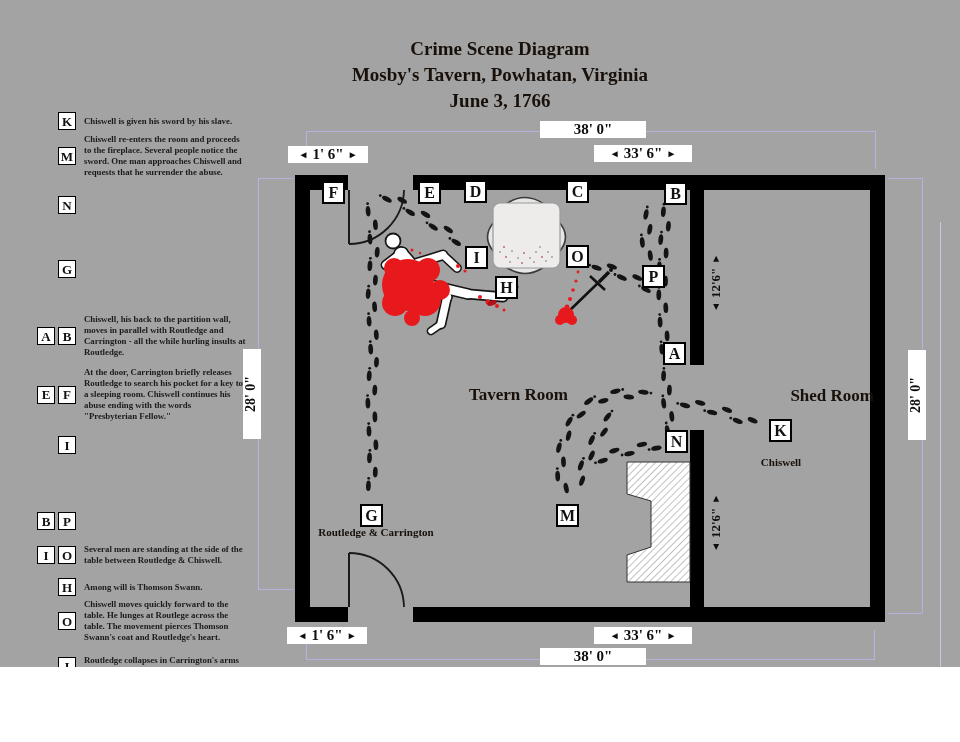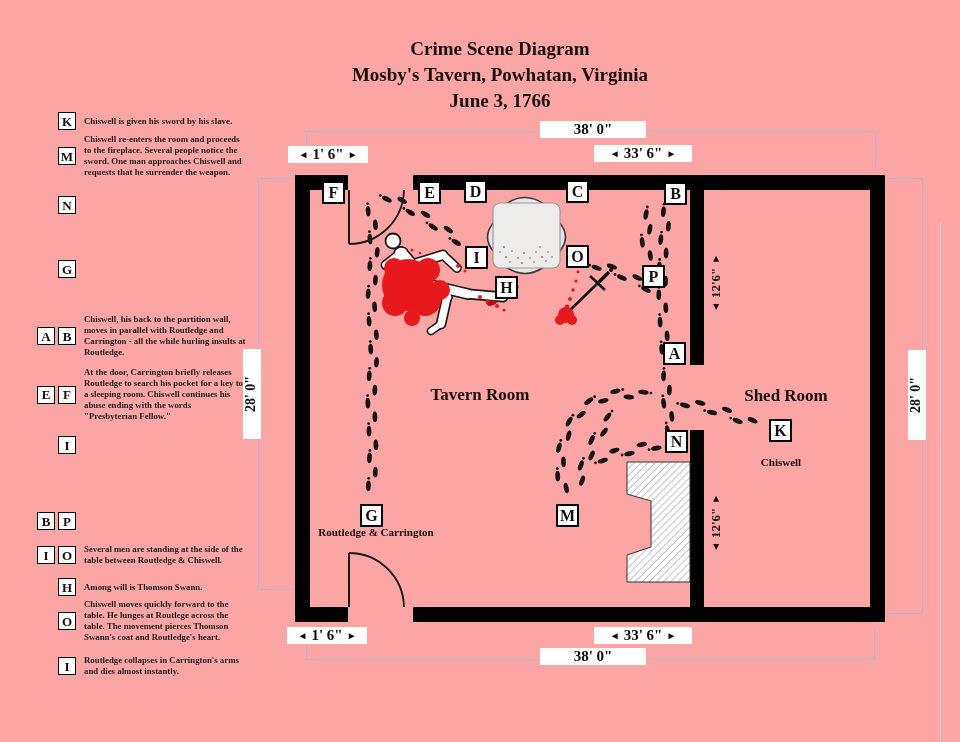--- a/index.html
+++ b/index.html
@@ -1,37 +1,37 @@
 <!DOCTYPE html>
 <html><head>
 <meta charset="utf-8">
 <style>
   html,body{margin:0;padding:0;background:#fff;}
-  #stage{position:relative;width:960px;height:742px;background:#fca5a5;overflow:hidden;
+  #stage{position:relative;width:960px;height:667px;background:#a3a3a3;overflow:hidden;
          font-family:"Liberation Serif", serif;color:#111;}
   
   .title{position:absolute;left:250px;top:36px;width:500px;text-align:center;
          font-weight:bold;font-size:19px;line-height:26px;color:#18100a;}
   
   .legend-row{position:absolute;left:28px;width:218px;display:flex;align-items:center;}
   .legend-boxes{width:48px;display:flex;justify-content:flex-end;gap:3px;flex:0 0 48px;}
   .lbox{width:16px;height:16px;border:1.6px solid #000;background:#fff;
         display:flex;align-items:center;justify-content:center;
         font-weight:bold;font-size:13px;line-height:1;}
   .legend-text{margin-left:8px;width:163px;font-size:8.8px;line-height:11px;
                font-weight:bold;color:#1b1b1b;}
   
   .wall{position:absolute;background:#000;}
   
   .dim{position:absolute;background:#b3b3dd;}
   .dimlabel{position:absolute;font-weight:bold;color:#0d0d0d;text-align:center;
             font-size:15px;background:#fff;white-space:nowrap;}
   .dimlabel .arr{font-size:10px;vertical-align:1px;padding:0 4px;}
   .rot{transform:rotate(-90deg);}
-  .roomlabel{position:absolute;text-align:center;font-weight:bold;font-size:17px;color:#18100a;}
+  .roomlabel{position:absolute;text-align:right;font-weight:bold;font-size:17px;color:#18100a;}
   .caption{position:absolute;text-align:center;font-weight:bold;font-size:11px;color:#18100a;}
   .marker{position:absolute;width:19px;height:19px;border:2px solid #000;background:#fff;
           display:flex;align-items:center;justify-content:center;
           font-weight:bold;font-size:16px;line-height:1;z-index:5;}
   #plan{position:absolute;left:0;top:0;z-index:3;}
   .edge{position:absolute;background:#c9c9e6;}
 </style>
 </head>
 <body>
 
@@ -47,21 +47,21 @@
       <div class="legend-row" style="top: 112px;">
         <div class="legend-boxes">
           <span class="lbox">K</span>
         </div>
         <div class="legend-text">Chiswell is given his sword by his slave.</div>
       </div>
       <div class="legend-row" style="top: 134px;">
         <div class="legend-boxes">
           <span class="lbox">M</span>
         </div>
-        <div class="legend-text">Chiswell re-enters the room and proceeds to the fireplace. Several people notice the sword. One man approaches Chiswell and requests that he surrender the weapon.</div>
+        <div class="legend-text">Chiswell re-enters the room and proceeds to the fireplace. Several people notice the sword. One man approaches Chiswell and requests that he surrender the abuse.</div>
       </div>
       <div class="legend-row" style="top: 196px;">
         <div class="legend-boxes">
           <span class="lbox">N</span>
         </div>
       </div>
       <div class="legend-row" style="top: 260px;">
         <div class="legend-boxes">
           <span class="lbox">G</span>
         </div>

